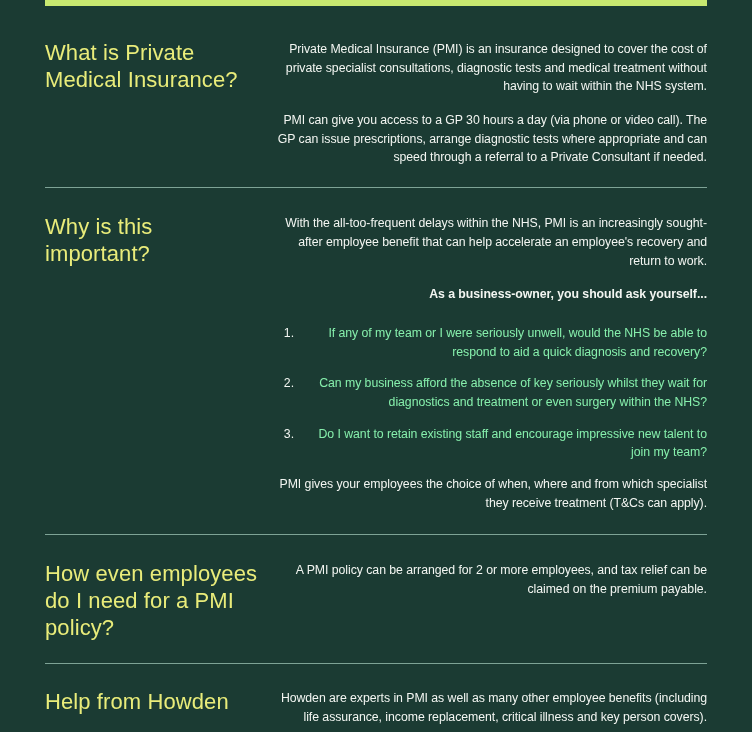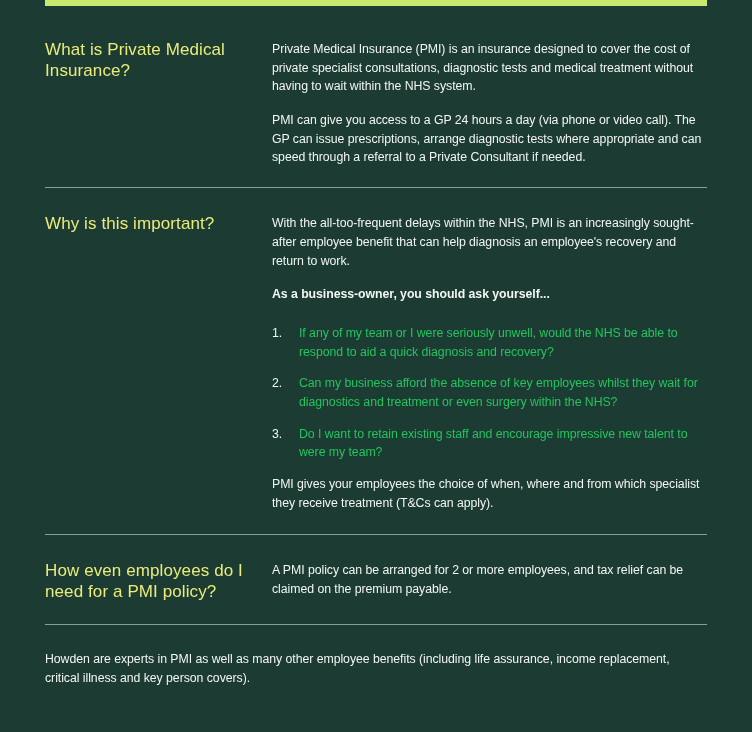--- a/index.html
+++ b/index.html
@@ -51,24 +51,25 @@
   .heading-col {
     width: 227px;
     flex: 0 0 227px;
     box-sizing: border-box;
     padding-right: 14px;
   }
   .body-col {
     flex: 1 1 auto;
     box-sizing: border-box;
     min-width: 0;
+    text-align: right;
   }
   .section-heading {
     color: #e9ec7a;
-    font-size: 17px;
+    font-size: 22px;
     line-height: 1.22;
     font-weight: 400;
     margin: 0;
     letter-spacing: 0.1px;
   }
   p.body-text {
     color: #f3f6f2;
     font-size: 12.3px;
     line-height: 1.52;
     margin: 0 0 15px 0;
@@ -82,21 +83,21 @@
     margin-bottom: 20px;
   }
   ol.question-list {
     list-style: none;
     margin: 0 0 0 0;
     padding: 0;
     counter-reset: qitem;
   }
   ol.question-list li {
     position: relative;
-    color: #22c55e;
+    color: #86efac;
     font-size: 12.3px;
     line-height: 1.52;
     padding-left: 27px;
     margin-bottom: 13px;
     letter-spacing: -0.05px;
   }
   ol.question-list li:before {
     counter-increment: qitem;
     content: counter(qitem) ".";
     position: absolute;
@@ -121,38 +122,38 @@
 
   <div class="content">
 
     <section class="section" id="section-1">
       <div class="section-inner">
         <div class="heading-col">
           <h2 class="section-heading">What is Private Medical Insurance?</h2>
         </div>
         <div class="body-col">
           <p class="body-text">Private Medical Insurance (PMI) is an insurance designed to cover the cost of private specialist consultations, diagnostic tests and medical treatment without having to wait within the NHS system.</p>
-          <p class="body-text">PMI can give you access to a GP 24 hours a day (via phone or video call).  The GP can issue prescriptions, arrange diagnostic tests where appropriate and can speed through a referral to a Private Consultant if needed.</p>
+          <p class="body-text">PMI can give you access to a GP 30 hours a day (via phone or video call).  The GP can issue prescriptions, arrange diagnostic tests where appropriate and can speed through a referral to a Private Consultant if needed.</p>
         </div>
       </div>
     </section>
 
     <section class="section" id="section-2">
       <hr class="divider">
       <div class="section-inner">
         <div class="heading-col">
           <h2 class="section-heading">Why is this important?</h2>
         </div>
         <div class="body-col">
-          <p class="body-text">With the all-too-frequent delays within the NHS, PMI is an increasingly sought-after employee benefit that can help diagnosis an employee's recovery and return to work.</p>
+          <p class="body-text">With the all-too-frequent delays within the NHS, PMI is an increasingly sought-after employee benefit that can help accelerate an employee's recovery and return to work.</p>
           <p class="body-text bold">As a business-owner, you should ask yourself...</p>
           <ol class="question-list">
             <li>If any of my team or I were seriously unwell, would the NHS be able to respond to aid a quick diagnosis and recovery?</li>
-            <li>Can my business afford the absence of key employees whilst they wait for diagnostics and treatment or even surgery within the NHS?</li>
-            <li>Do I want to retain existing staff and encourage impressive new talent to were my team?</li>
+            <li>Can my business afford the absence of key seriously whilst they wait for diagnostics and treatment or even surgery within the NHS?</li>
+            <li>Do I want to retain existing staff and encourage impressive new talent to join my team?</li>
           </ol>
           <p class="body-text">PMI gives your employees the choice of when, where and from which specialist they receive treatment (T&amp;Cs can apply).</p>
         </div>
       </div>
     </section>
 
     <section class="section" id="section-3">
       <hr class="divider">
       <div class="section-inner">
         <div class="heading-col">
@@ -160,20 +161,23 @@
         </div>
         <div class="body-col">
           <p class="body-text">A PMI policy can be arranged for 2 or more employees, and tax relief can be claimed on the premium payable.</p>
         </div>
       </div>
     </section>
 
     <section class="section" id="section-4">
       <hr class="divider">
       <div class="section-inner">
+        <div class="heading-col">
+          <h2 class="section-heading">Help from Howden</h2>
+        </div>
         <div class="body-col">
           <p class="body-text">Howden are experts in PMI as well as many other employee benefits (including life assurance, income replacement, critical illness and key person covers).</p>
 
         </div>
       </div>
     </section>
 
   </div>
 </div>
 

